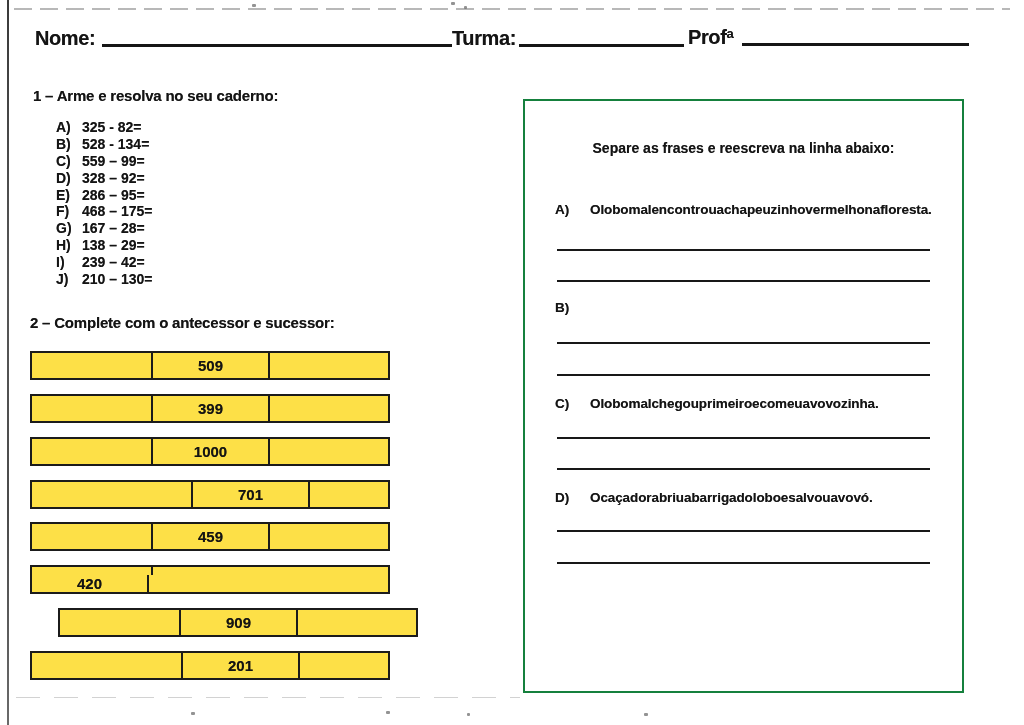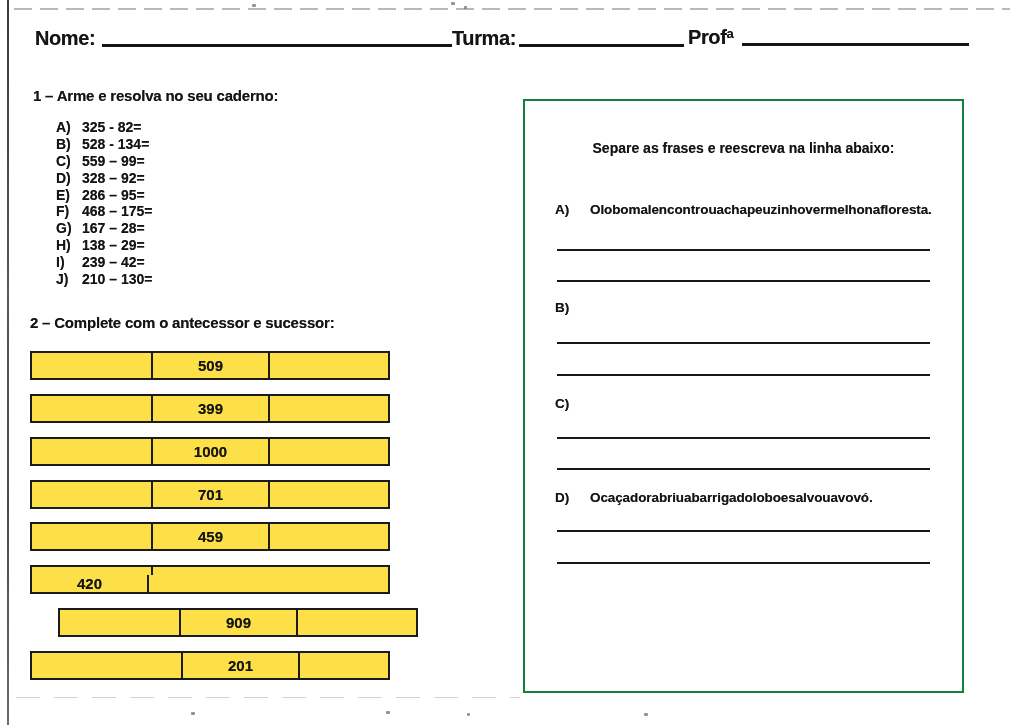--- a/index.html
+++ b/index.html
@@ -127,21 +127,21 @@
 <div class="t-row" style="top:394px;">
   <div class="t-cell t-left"></div>
   <div class="t-cell t-mid txt">399</div>
   <div class="t-cell t-right"></div>
 </div>
 <div class="t-row" style="top:437px;">
   <div class="t-cell t-left"></div>
   <div class="t-cell t-mid txt">1000</div>
   <div class="t-cell t-right"></div>
 </div>
-<div class="t-row" style="top:480px;">
+<div class="t-row" style="top:480px;padding-left:40px;">
   <div class="t-cell t-left"></div>
   <div class="t-cell t-mid txt">701</div>
   <div class="t-cell t-right"></div>
 </div>
 <div class="t-row" style="top:522px;">
   <div class="t-cell t-left"></div>
   <div class="t-cell t-mid txt">459</div>
   <div class="t-cell t-right"></div>
 </div>
 <div class="t-row" style="top:565px;flex-direction:column;">
@@ -171,20 +171,21 @@
   <div class="a-line" style="top:179px;"></div>
 
   <div class="p-item txt" style="top:199px;">
     <span class="p-lbl">B)</span>
   </div>
   <div class="a-line" style="top:241px;"></div>
   <div class="a-line" style="top:273px;"></div>
 
   <div class="p-item txt" style="top:295px;">
     <span class="p-lbl">C)</span>
+    <span class="p-txt">Olobomalchegouprimeiroecomeuavovozinha.</span>
   </div>
   <div class="a-line" style="top:336px;"></div>
   <div class="a-line" style="top:367px;"></div>
 
   <div class="p-item txt" style="top:389px;">
     <span class="p-lbl">D)</span>
     <span class="p-txt">Ocaçadorabriuabarrigadoloboesalvouavovó.</span>
   </div>
   <div class="a-line" style="top:429px;"></div>
   <div class="a-line" style="top:461px;"></div>

